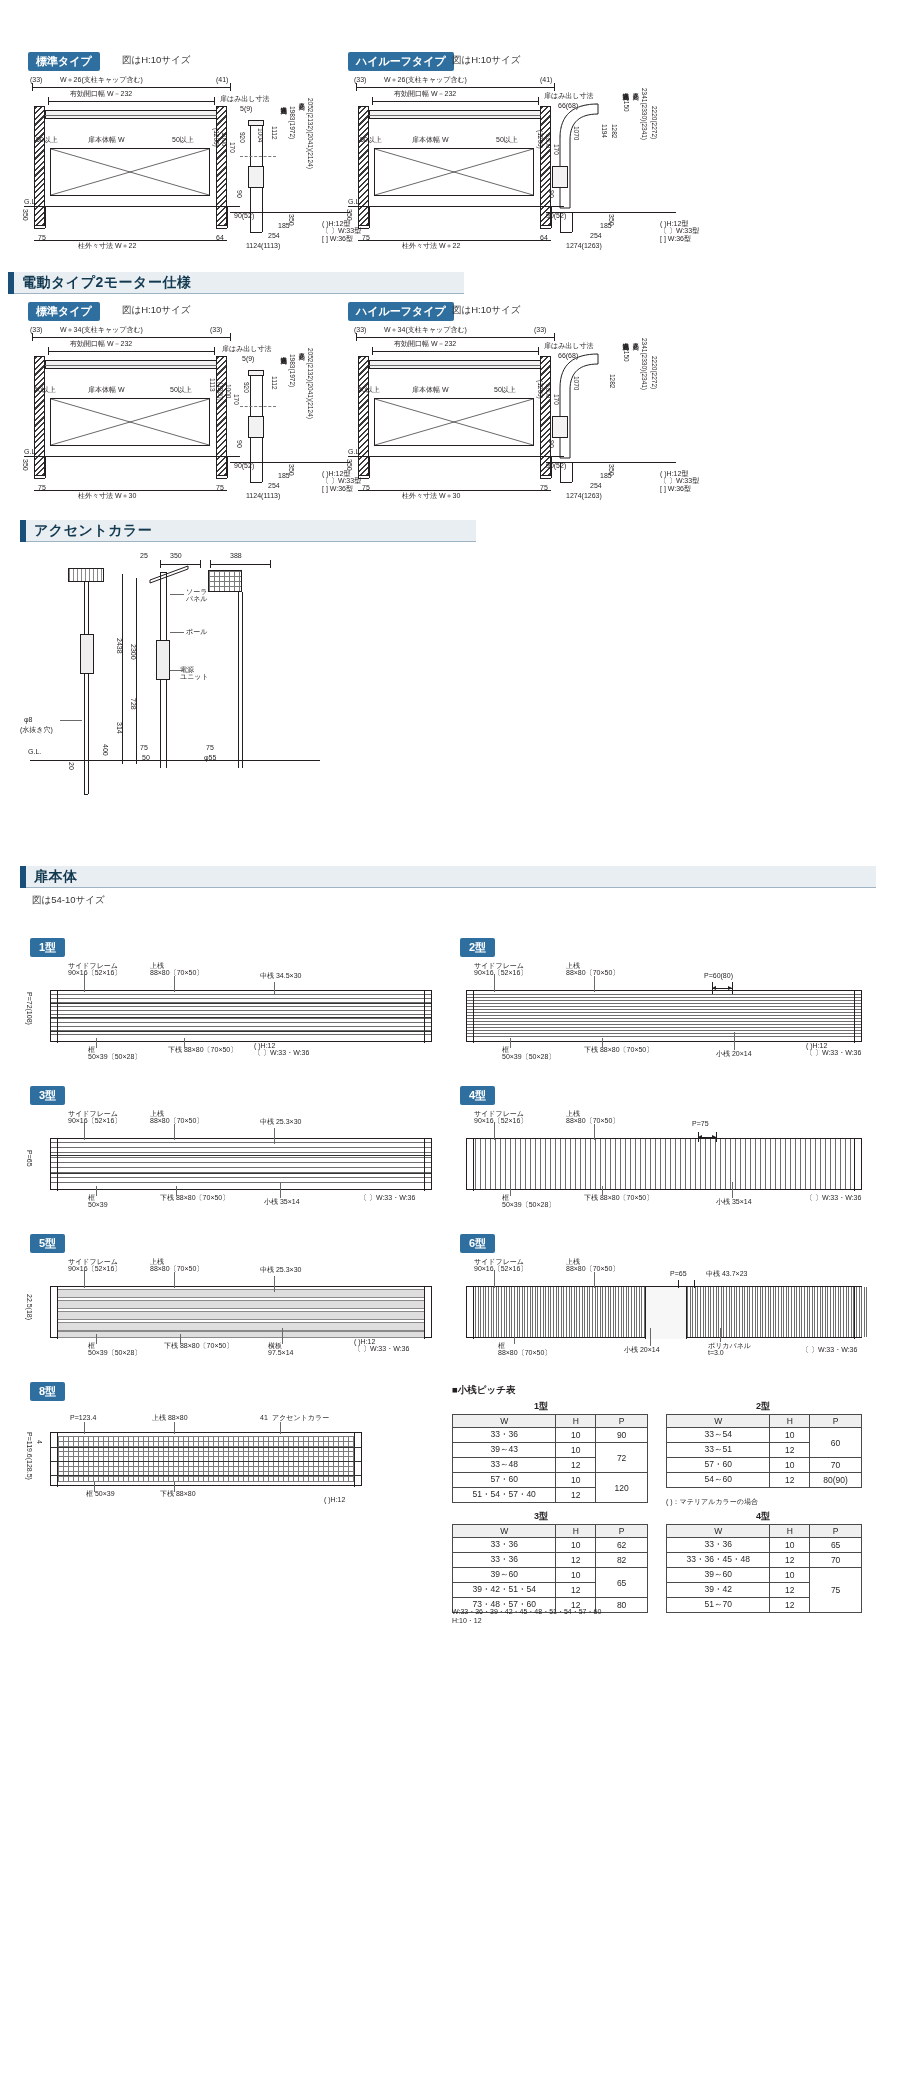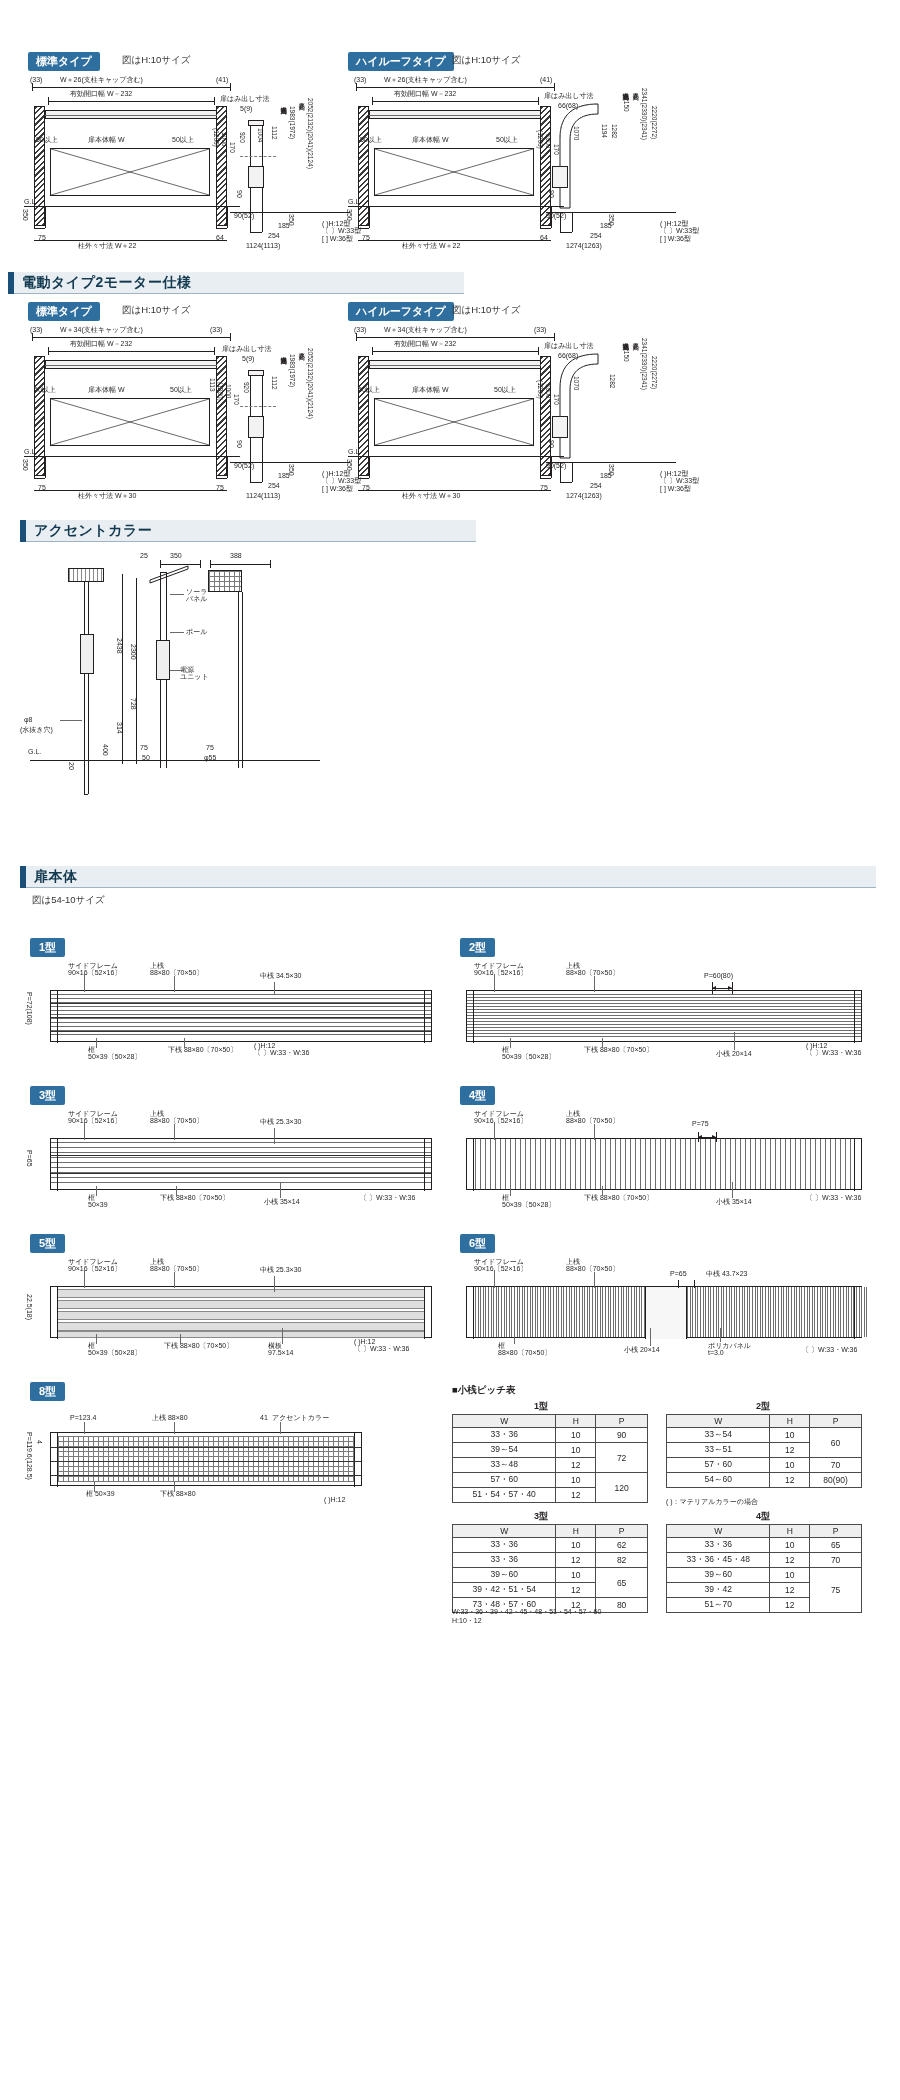--- a/index.html
+++ b/index.html
@@ -796,21 +796,21 @@
       <th style="width:104px;">W</th>
       <th style="width:40px;">H</th>
       <th style="width:52px;">P</th>
     </tr>
     <tr>
       <td>33・36</td>
       <td>10</td>
       <td>90</td>
     </tr>
     <tr>
-      <td>39～54</td>
+      <td>39～43</td>
       <td>10</td>
       <td rowspan="2">72</td>
     </tr>
     <tr>
       <td>33～48</td>
       <td>12</td>
     </tr>
     <tr>
       <td>57・60</td>
       <td>10</td>

